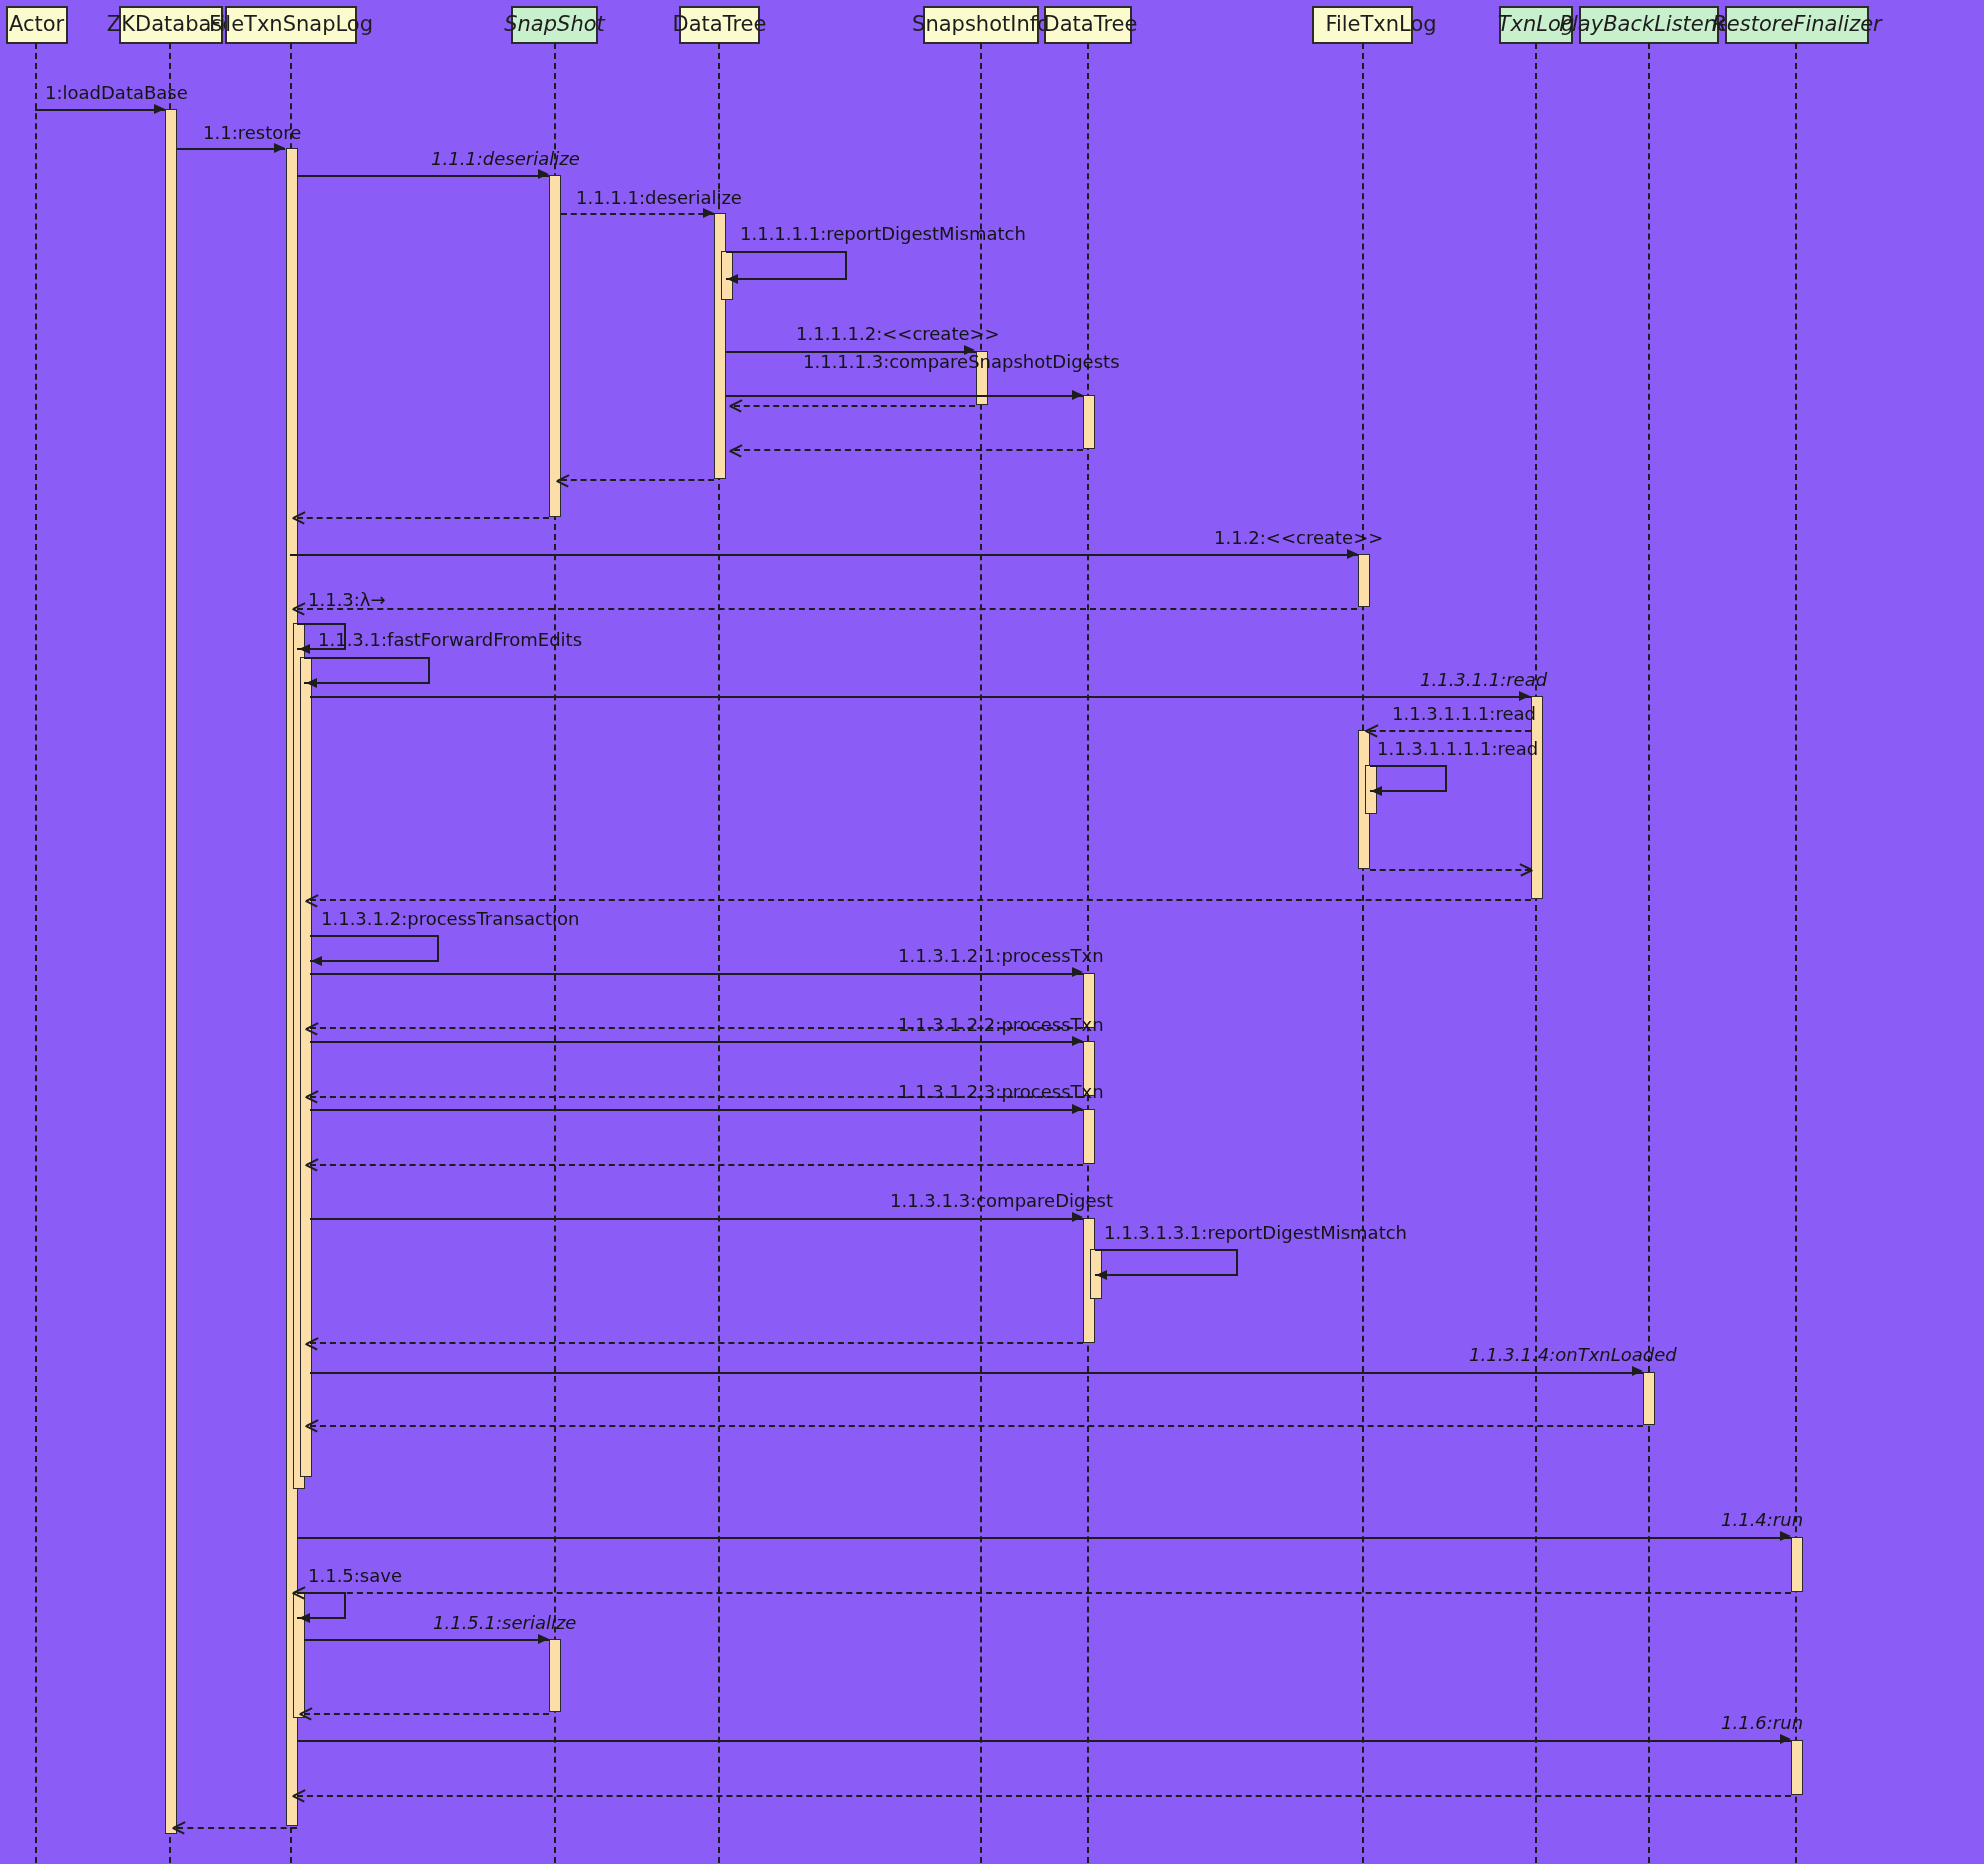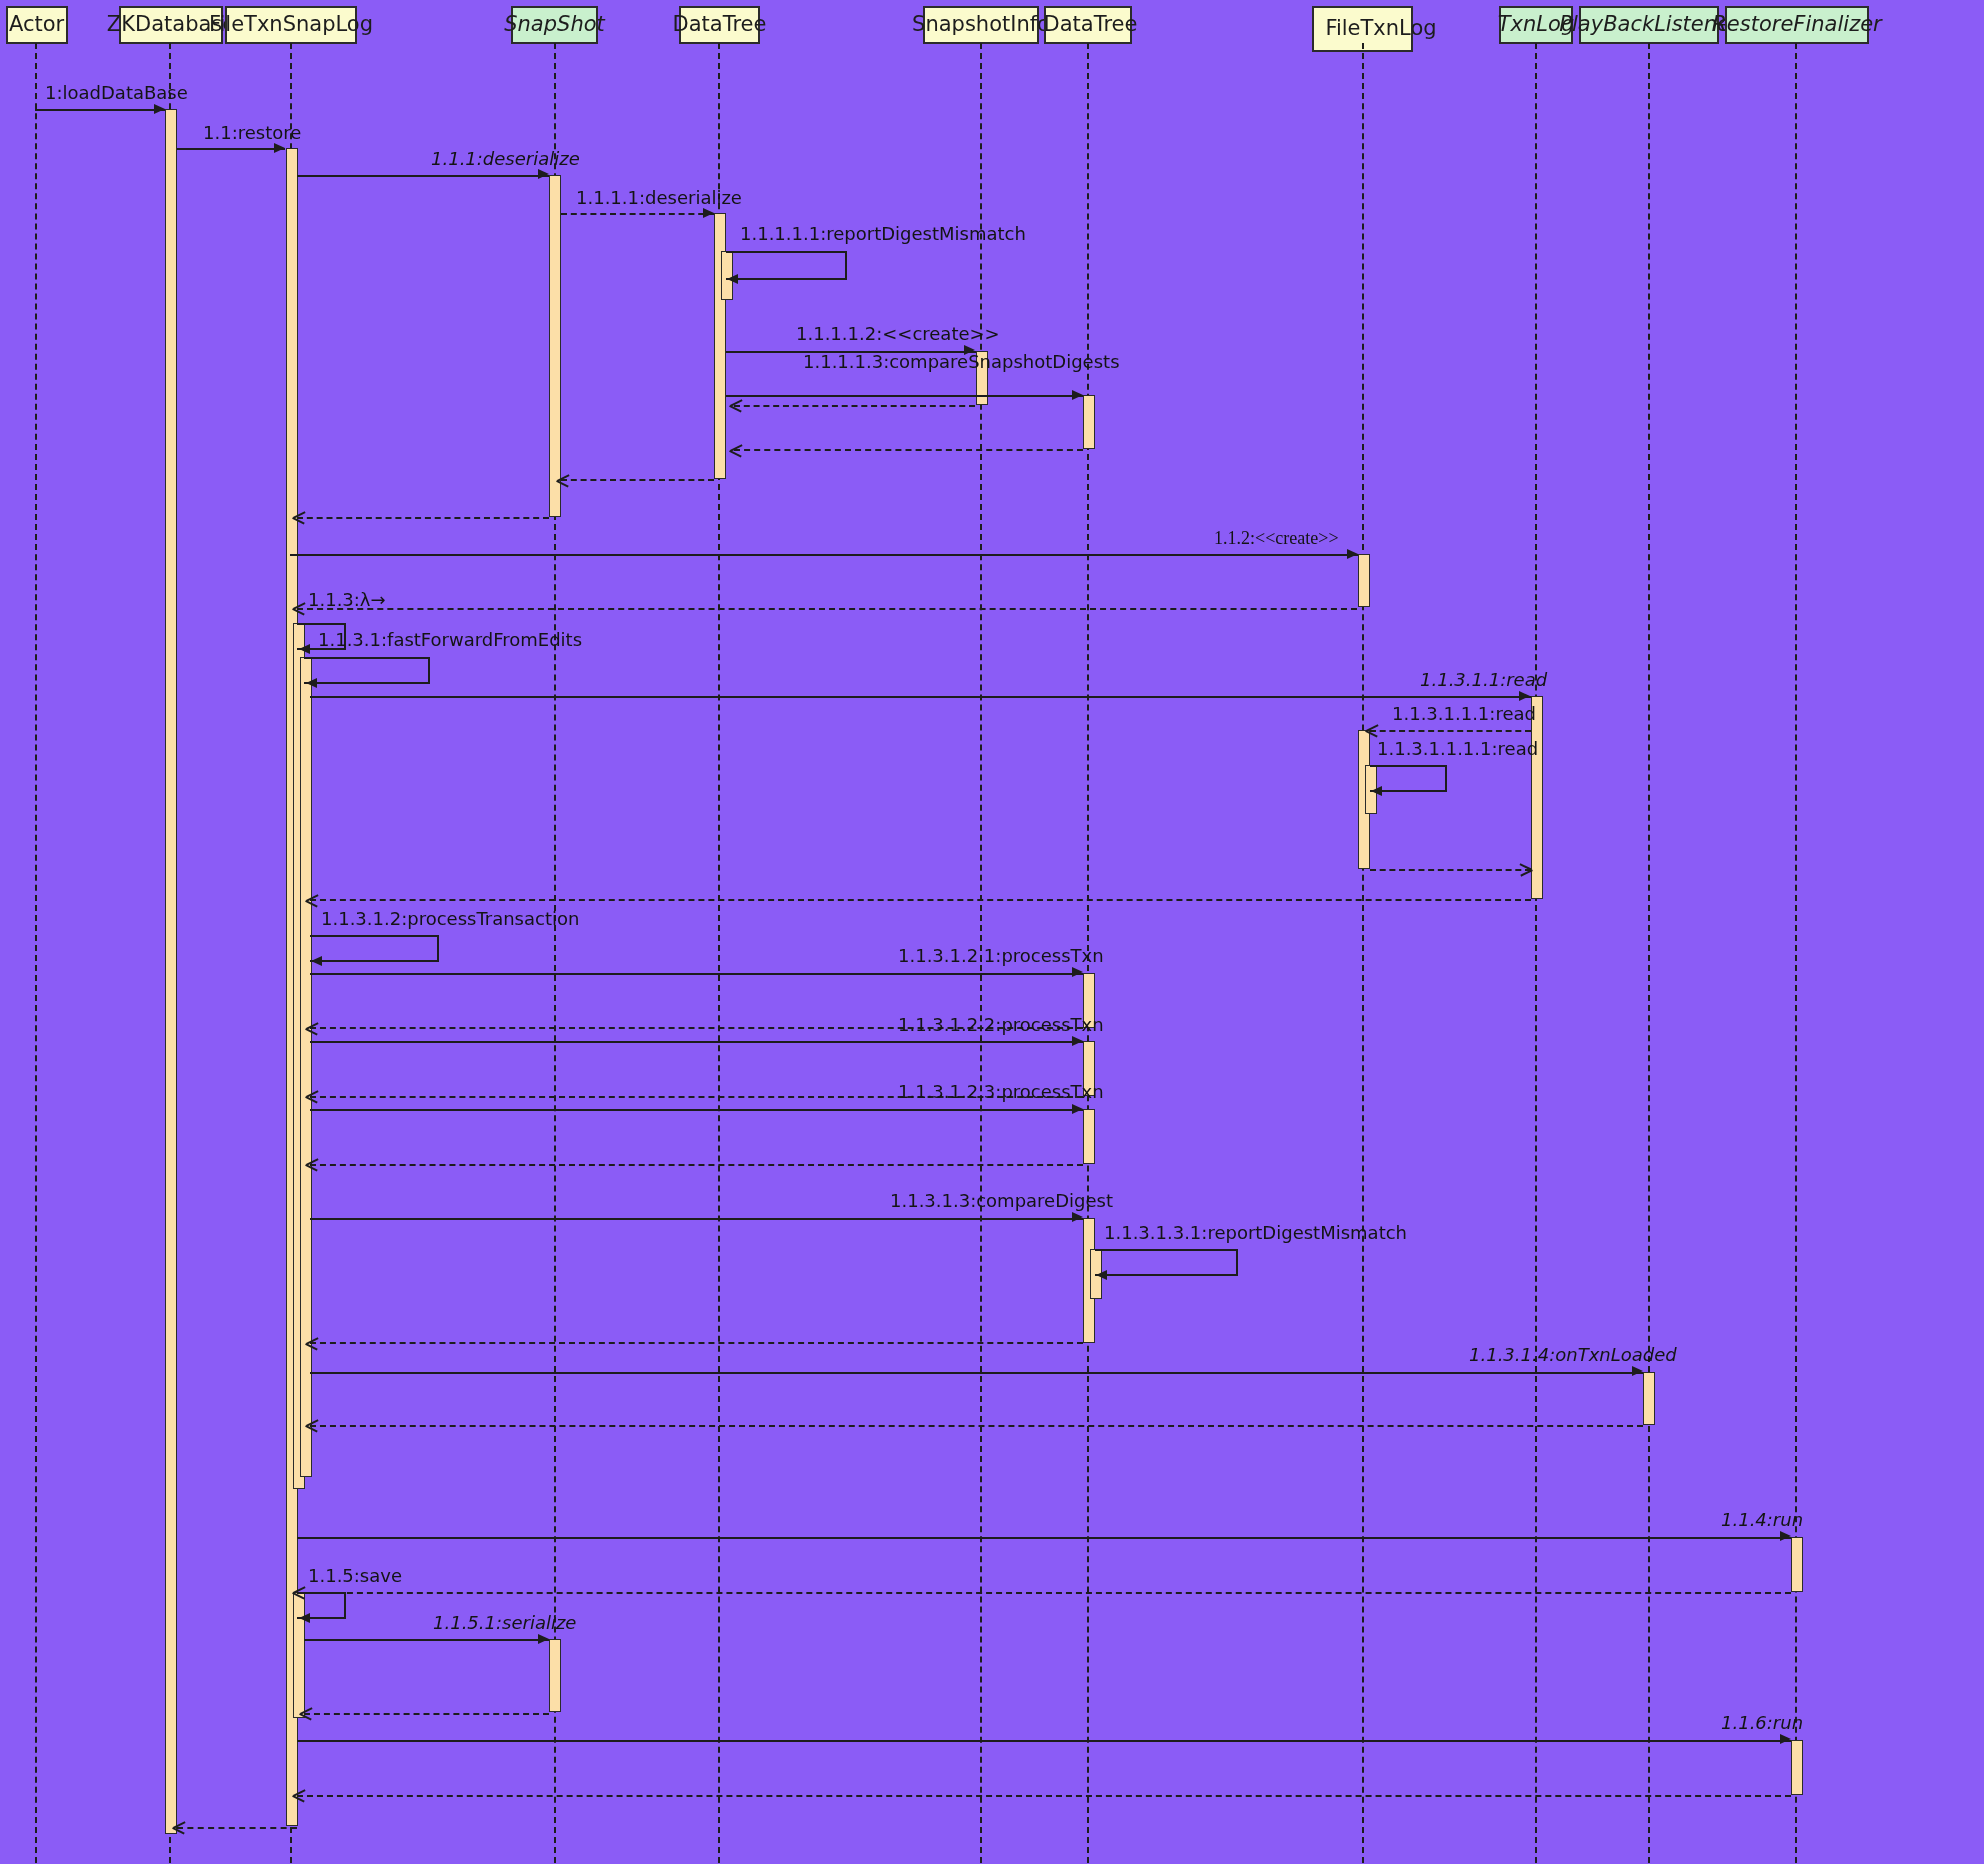--- a/index.html
+++ b/index.html
@@ -113,21 +113,21 @@
     </div>
   <div class="participant cls" style="left:679px; top:5.6px;  width:81px; height:38px;">
       <span>DataTree</span>
     </div>
   <div class="participant cls" style="left:923px;top:5.6px;  width:116px; height:38px;">
       <span>SnapshotInfo</span>
     </div>
   <div class="participant cls" style="left:1044px;top:5.6px;  width:88px; height:38px;padding-left:12px;">
       <span>DataTree</span>
     </div>
-  <div class="participant cls" style="left:1312px;top:5.6px;  width:101px; height:46px;padding-left:44px;">
+  <div class="participant cls" style="left:1312px;top:5.6px;  width:101px; height:38px;padding-left:44px;">
       <span>FileTxnLog</span>
     </div>
   <div class="participant iface" style="left:1499px;top:5.6px;  width:74px; height:38px;">
       <span>TxnLog</span>
     </div>
   <div class="participant iface" style="left:1579px;top:5.6px;  width:140px; height:38px;">
       <span>PlayBackListener</span>
     </div>
   <div class="participant iface" style="left:1725px;top:5.6px;  width:144px; height:38px;">
       <span>RestoreFinalizer</span>
@@ -222,21 +222,21 @@
 
   <div class="msgline ret" style="left:734px; top:449px; width:349px;"></div>
   <div class="ah-open-l" style="position:absolute;left:730px; top:444px;"></div>
 
   <div class="msgline ret" style="left:561px; top:479px; width:153px;"></div>
   <div class="ah-open-l" style="position:absolute;left:557px; top:474px;"></div>
 
   <div class="msgline ret" style="left:297px; top:517px; width:252px;"></div>
   <div class="ah-open-l" style="position:absolute;left:293px; top:511px;"></div>
 
-  <div class="lbl" style="left:1214px; top:529px;font-family:Liberation Serif, serif;">1.1.2:&lt;&lt;create&gt;&gt;</div>
+  <div class="lbl" style="left:1214px; top:529px;">1.1.2:&lt;&lt;create&gt;&gt;</div>
   <div class="msgline" style="left:290px; top:554px; width:1068px;"></div>
   <div class="arrowhead ah-r" style="left:1347px; top:549px;"></div>
 
   <div class="msgline ret" style="left:297px; top:608px; width:1060px;"></div>
   <div class="ah-open-l" style="position:absolute;left:293px; top:602px;"></div>
 
   <div class="lbl" style="left:308px; top:591px;">1.1.3:λ→</div>
   <div class="selfcall" style="left:297px; top:623px; width:49px; height:26.6px;"></div>
   <div class="arrowhead ah-l" style="left:299px; top:644px;"></div>
 

